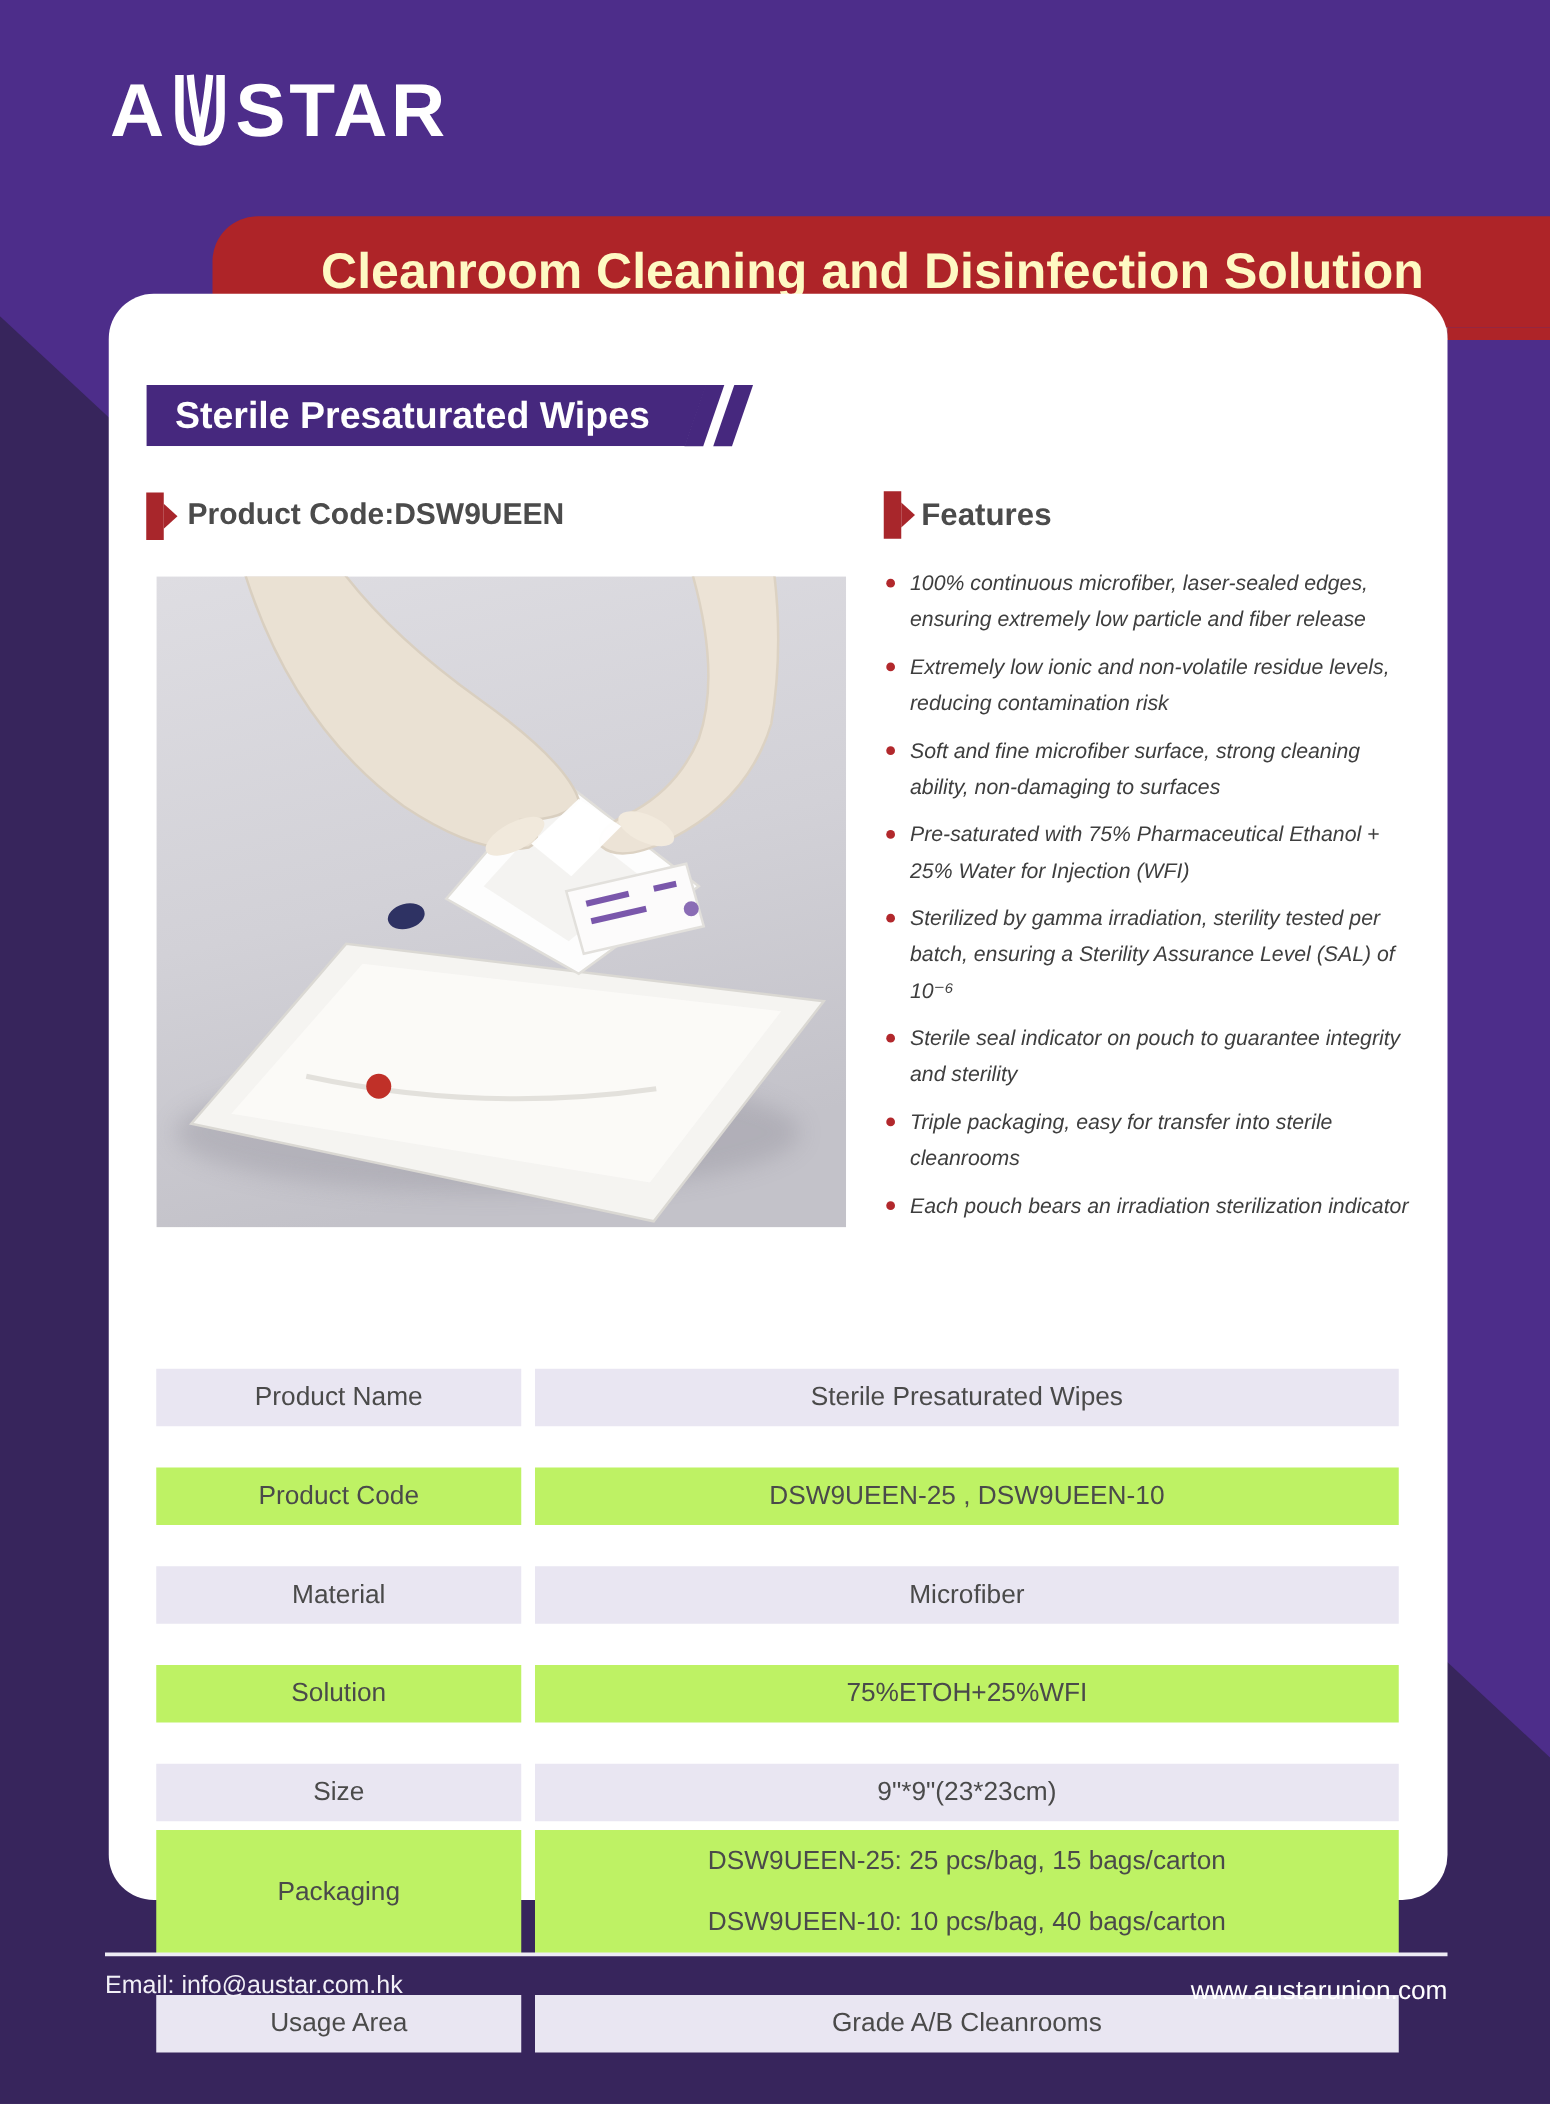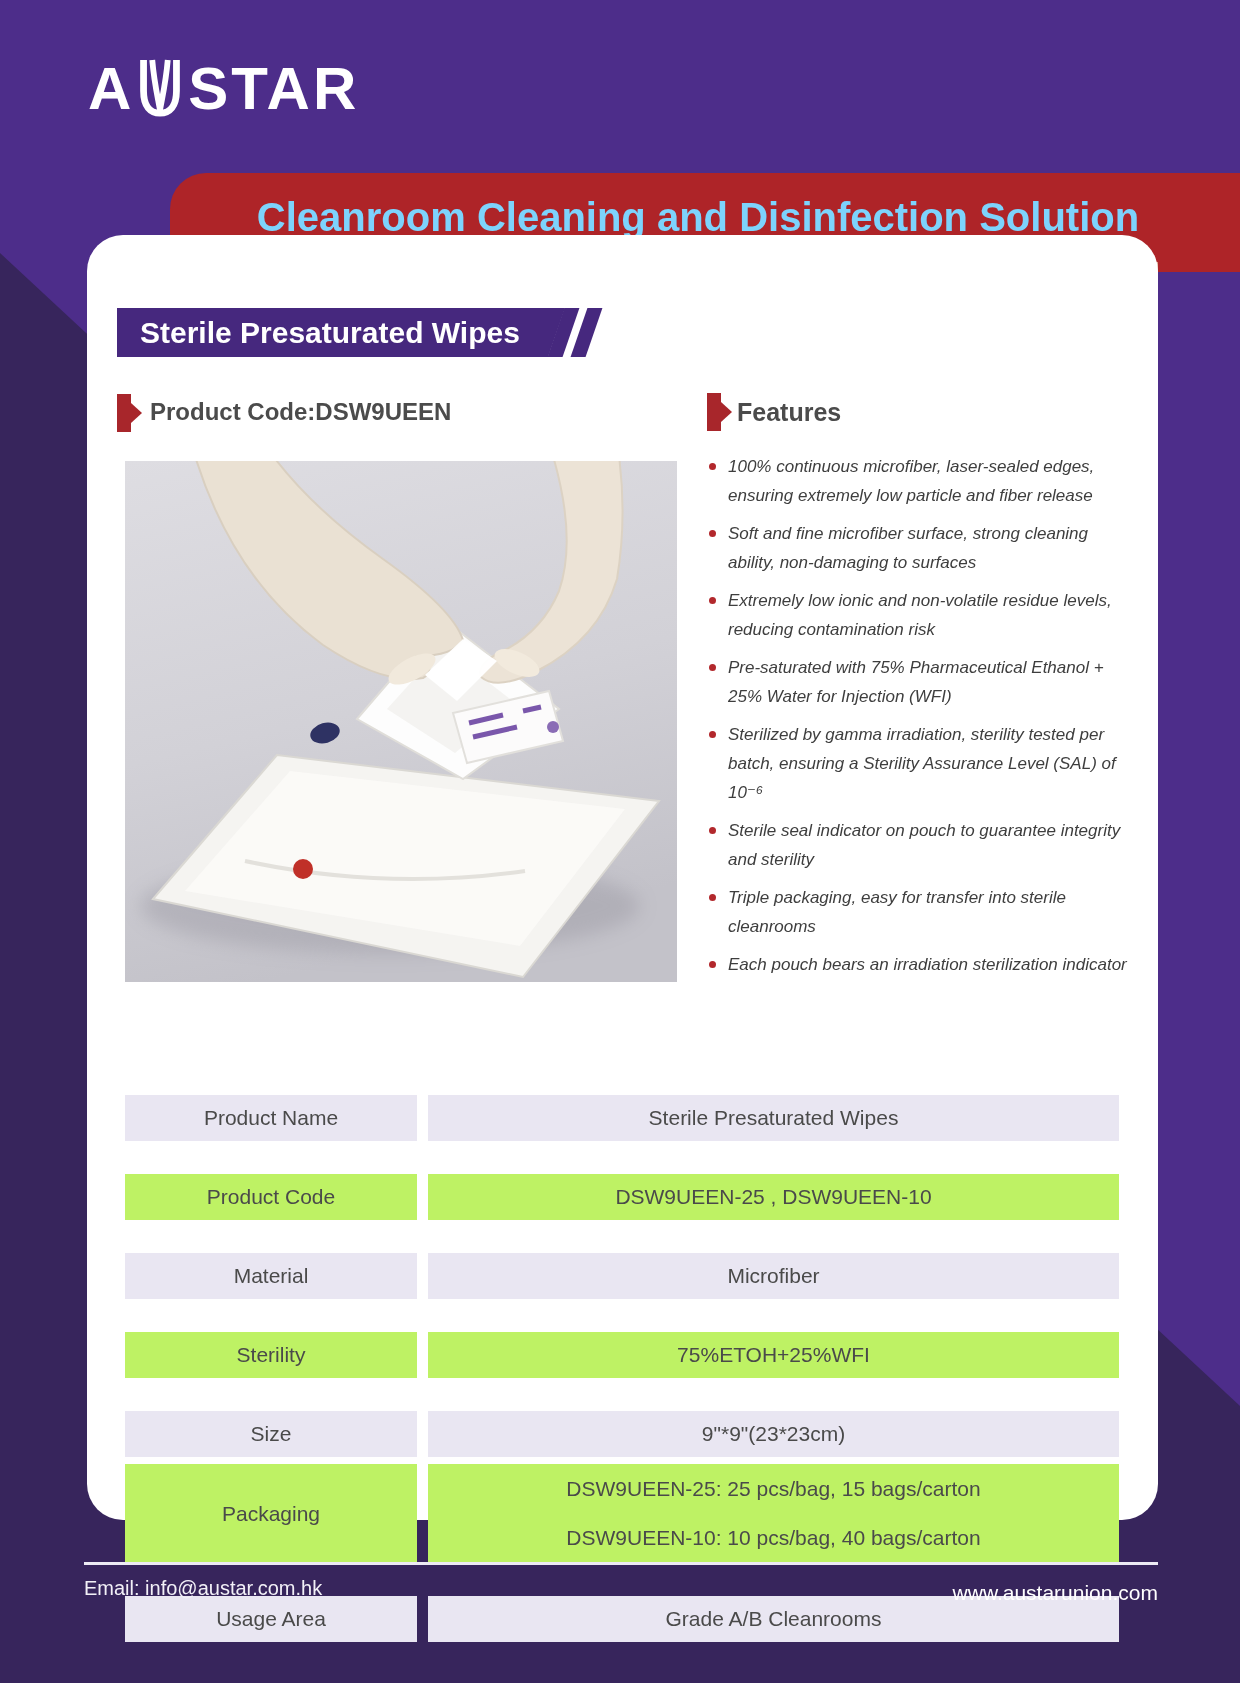--- a/index.html
+++ b/index.html
@@ -27,21 +27,21 @@
     font-size:60px;font-weight:600;letter-spacing:3px;
   }
   .logo .u-glyph{margin:0 5px 0 3px;display:block;}
   
   .red-banner{
     position:absolute;left:170px;top:173px;width:1070px;height:89px;
     background:#ae2428;border-radius:36px 0 0 0;
     display:flex;align-items:center;justify-content:center;
   }
   .red-banner .title{
-    color:#7dd3fc;font-size:40px;font-weight:bold;letter-spacing:0;
+    color:#fef9c3;font-size:40px;font-weight:bold;letter-spacing:0;
     padding-right:14px;white-space:nowrap;
   }
   .banner-shadow{
     position:absolute;left:170px;top:262px;width:988px;height:10px;
     background:#d8a18b;
   }
   .banner-edge{
     position:absolute;left:1158px;top:262px;width:82px;height:10px;
     background:#ae2428;
   }
@@ -189,22 +189,22 @@
 
       <path d="M428,-5 Q452,78 434,130 Q418,168 382,188 Q350,202 356,216 Q372,230 412,210 Q474,178 492,118 Q502,58 494,-5 Z" fill="#ece3d6" stroke="#dcd2c3" stroke-width="2"></path>
       <ellipse cx="392" cy="202" rx="24" ry="11" fill="#f2eadd" transform="rotate(24 392 202)"></ellipse>
 
       <path d="M300,214 L338,178 L372,200 L332,240 Z" fill="#ffffff" opacity="0.97"></path>
     </svg>
   </div>
 
   <ul class="features">
     <li>100% continuous microfiber, laser-sealed edges, ensuring extremely low particle and fiber release</li>
+    <li>Extremely low ionic and non-volatile residue levels, reducing contamination risk</li>
     <li>Soft and fine microfiber surface, strong cleaning ability, non-damaging to surfaces</li>
-    <li>Extremely low ionic and non-volatile residue levels, reducing contamination risk</li>
     <li>Pre-saturated with 75% Pharmaceutical Ethanol + 25% Water for Injection (WFI)</li>
     <li>Sterilized by gamma irradiation, sterility tested per batch, ensuring a Sterility Assurance Level (SAL) of 10⁻⁶</li>
     <li>Sterile seal indicator on pouch to guarantee integrity and sterility</li>
     <li>Triple packaging, easy for transfer into sterile cleanrooms</li>
     <li>Each pouch bears an irradiation sterilization indicator</li>
   </ul>
 
   <div class="spec-table">
     <div class="trow h1 dark">
       <div class="tlabel">Product Name</div>
@@ -212,21 +212,21 @@
     </div>
     <div class="trow h1 light">
       <div class="tlabel">Product Code</div>
       <div class="tvalue">DSW9UEEN-25 , DSW9UEEN-10</div>
     </div>
     <div class="trow h1 dark">
       <div class="tlabel">Material</div>
       <div class="tvalue">Microfiber</div>
     </div>
     <div class="trow h1 light">
-      <div class="tlabel">Sterility</div>
+      <div class="tlabel">Solution</div>
       <div class="tvalue">75%ETOH+25%WFI</div>
     </div>
     <div class="trow h1 dark">
       <div class="tlabel">Size</div>
       <div class="tvalue">9"*9"(23*23cm)</div>
     </div>
     <div class="trow h2 light">
       <div class="tlabel">Packaging</div>
       <div class="tvalue">
         <div>DSW9UEEN-25: 25 pcs/bag, 15 bags/carton</div>

